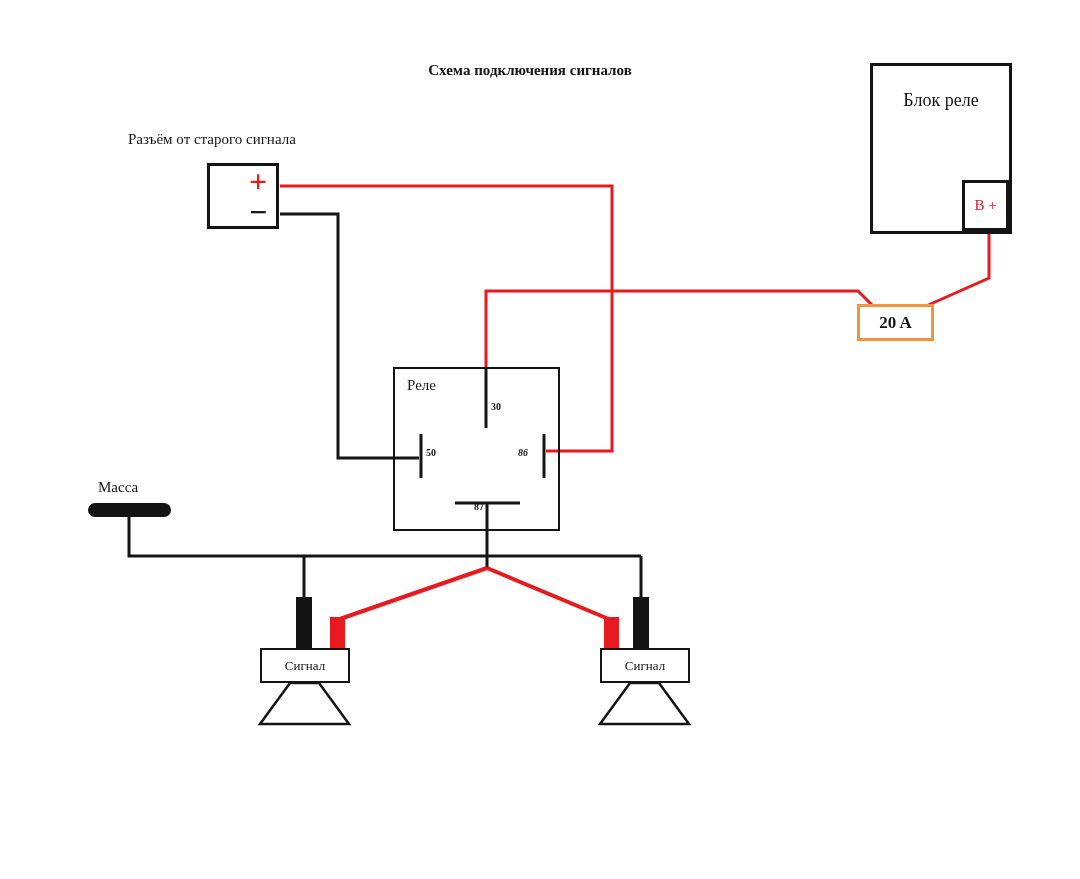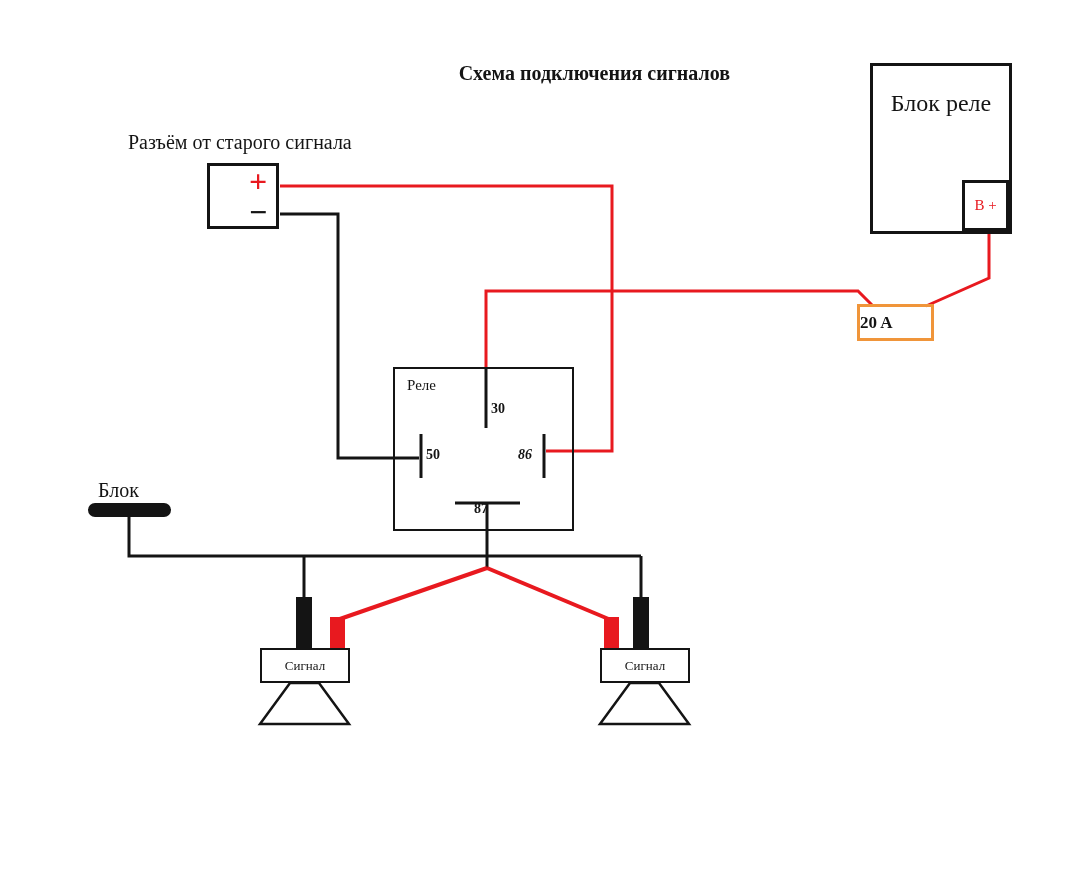--- a/index.html
+++ b/index.html
@@ -5,31 +5,31 @@
   html,body{margin:0;padding:0;}
   body{
     width:1080px;height:879px;position:relative;background:#ffffff;
     font-family:"Liberation Serif", serif;color:#141414;overflow:hidden;
   }
   .abs{position:absolute;}
   #wiring-layer{position:absolute;left:0;top:0;width:1080px;height:879px;z-index:1;}
   .layer2{z-index:2;background:transparent;}
   .box{border:3px solid #141414;background:transparent;box-sizing:border-box;}
   .thinbox{border:2px solid #141414;background:transparent;box-sizing:border-box;}
-  .title{font-size:20px;font-weight:bold;text-align:right;}
-  .lbl{font-size:20px;}
-  .pin{font-size:14px;font-weight:bold;}
+  .title{font-size:15px;font-weight:bold;text-align:center;}
+  .lbl{font-size:15px;}
+  .pin{font-size:10px;font-weight:bold;}
   .wire-red{stroke:var(--red,#e8191f);stroke-width:3;fill:none;}
   .wire-red-thick{stroke:var(--red,#e8191f);stroke-width:4;fill:none;}
   .wire-black{stroke:var(--black,#141414);stroke-width:3;fill:none;}
   .horn-shape{fill:#ffffff;stroke:var(--black,#141414);stroke-width:2.5;}
   .fill-black{fill:var(--black,#141414);}
   .fill-red{fill:var(--red,#e8191f);}
   .fuse{border:3px solid var(--fuse,#f0953a);box-sizing:border-box;
-        font-weight:bold;font-size:17px;line-height:31px;background:transparent;}
+        text-align:center;font-weight:bold;font-size:17px;line-height:31px;background:transparent;}
   .center-txt{display:flex;align-items:center;justify-content:center;}
 </style>
 </head>
 <body>
 
 <svg id="wiring-layer" viewBox="0 0 1080 879" xmlns="http://www.w3.org/2000/svg">
 
   <path class="wire-red" d="M 280 186 H 612 V 451 H 546"></path>
 
   <path class="wire-red" d="M 989 231 V 278 L 926 306"></path>
@@ -63,36 +63,36 @@
 
 <div class="abs layer2 title" style="left:330px;top:62px;width:400px;">Схема подключения сигналов</div>
 
 <div class="abs layer2 lbl" style="left:128px;top:131px;">Разъём от старого сигнала</div>
 
 <div class="abs layer2 thinbox" style="left:207px;top:163px;width:72px;height:66px;border-width:3px;"></div>
 <div class="abs layer2" style="left:240px;top:165px;width:36px;text-align:center;font-size:32px;font-weight:bold;color:var(--red,#e8191f);line-height:32px;">+</div>
 <div class="abs layer2" style="left:240px;top:196px;width:36px;text-align:center;font-size:32px;font-weight:bold;color:#141414;line-height:32px;">−</div>
 
 <div class="abs layer2 box" style="left:870px;top:63px;width:142px;height:171px;">
-  <div class="lbl" style="margin-top:24px;text-align:center;font-size:24px;">Блок реле</div>
+  <div class="lbl" style="margin-top:24px;text-align:center;font-size:18px;">Блок реле</div>
 </div>
 <div class="abs layer2 box center-txt" style="left:962px;top:180px;width:47px;height:51px;">
   <span style="color:var(--red,#e8191f);font-size:15px;">B +</span>
 </div>
 
 <div class="abs layer2 fuse" style="left:857px;top:304px;width:77px;height:37px;">20 A</div>
 
-<div class="abs layer2 thinbox" style="left:393px;top:367px;width:181px;height:164px;">
+<div class="abs layer2 thinbox" style="left:393px;top:367px;width:167px;height:164px;">
   <div style="font-size:15px;margin:8px 0 0 12px;">Реле</div>
 </div>
 <div class="abs layer2 pin" style="left:491px;top:401px;">30</div>
 <div class="abs layer2 pin" style="left:426px;top:447px;">50</div>
 <div class="abs layer2 pin" style="left:518px;top:447px;font-style:italic;">86</div>
 <div class="abs layer2 pin" style="left:474px;top:481px;margin-top:20px;">87</div>
 
-<div class="abs layer2 lbl" style="left:98px;top:479px;">Блок</div>
+<div class="abs layer2 lbl" style="left:98px;top:479px;">Масса</div>
 
 <div class="abs layer2 thinbox center-txt" style="left:260px;top:648px;width:90px;height:35px;">
   <span style="font-size:13px;">Сигнал</span>
 </div>
 <div class="abs layer2 thinbox center-txt" style="left:600px;top:648px;width:90px;height:35px;">
   <span style="font-size:13px;">Сигнал</span>
 </div>
 
 </body></html>

